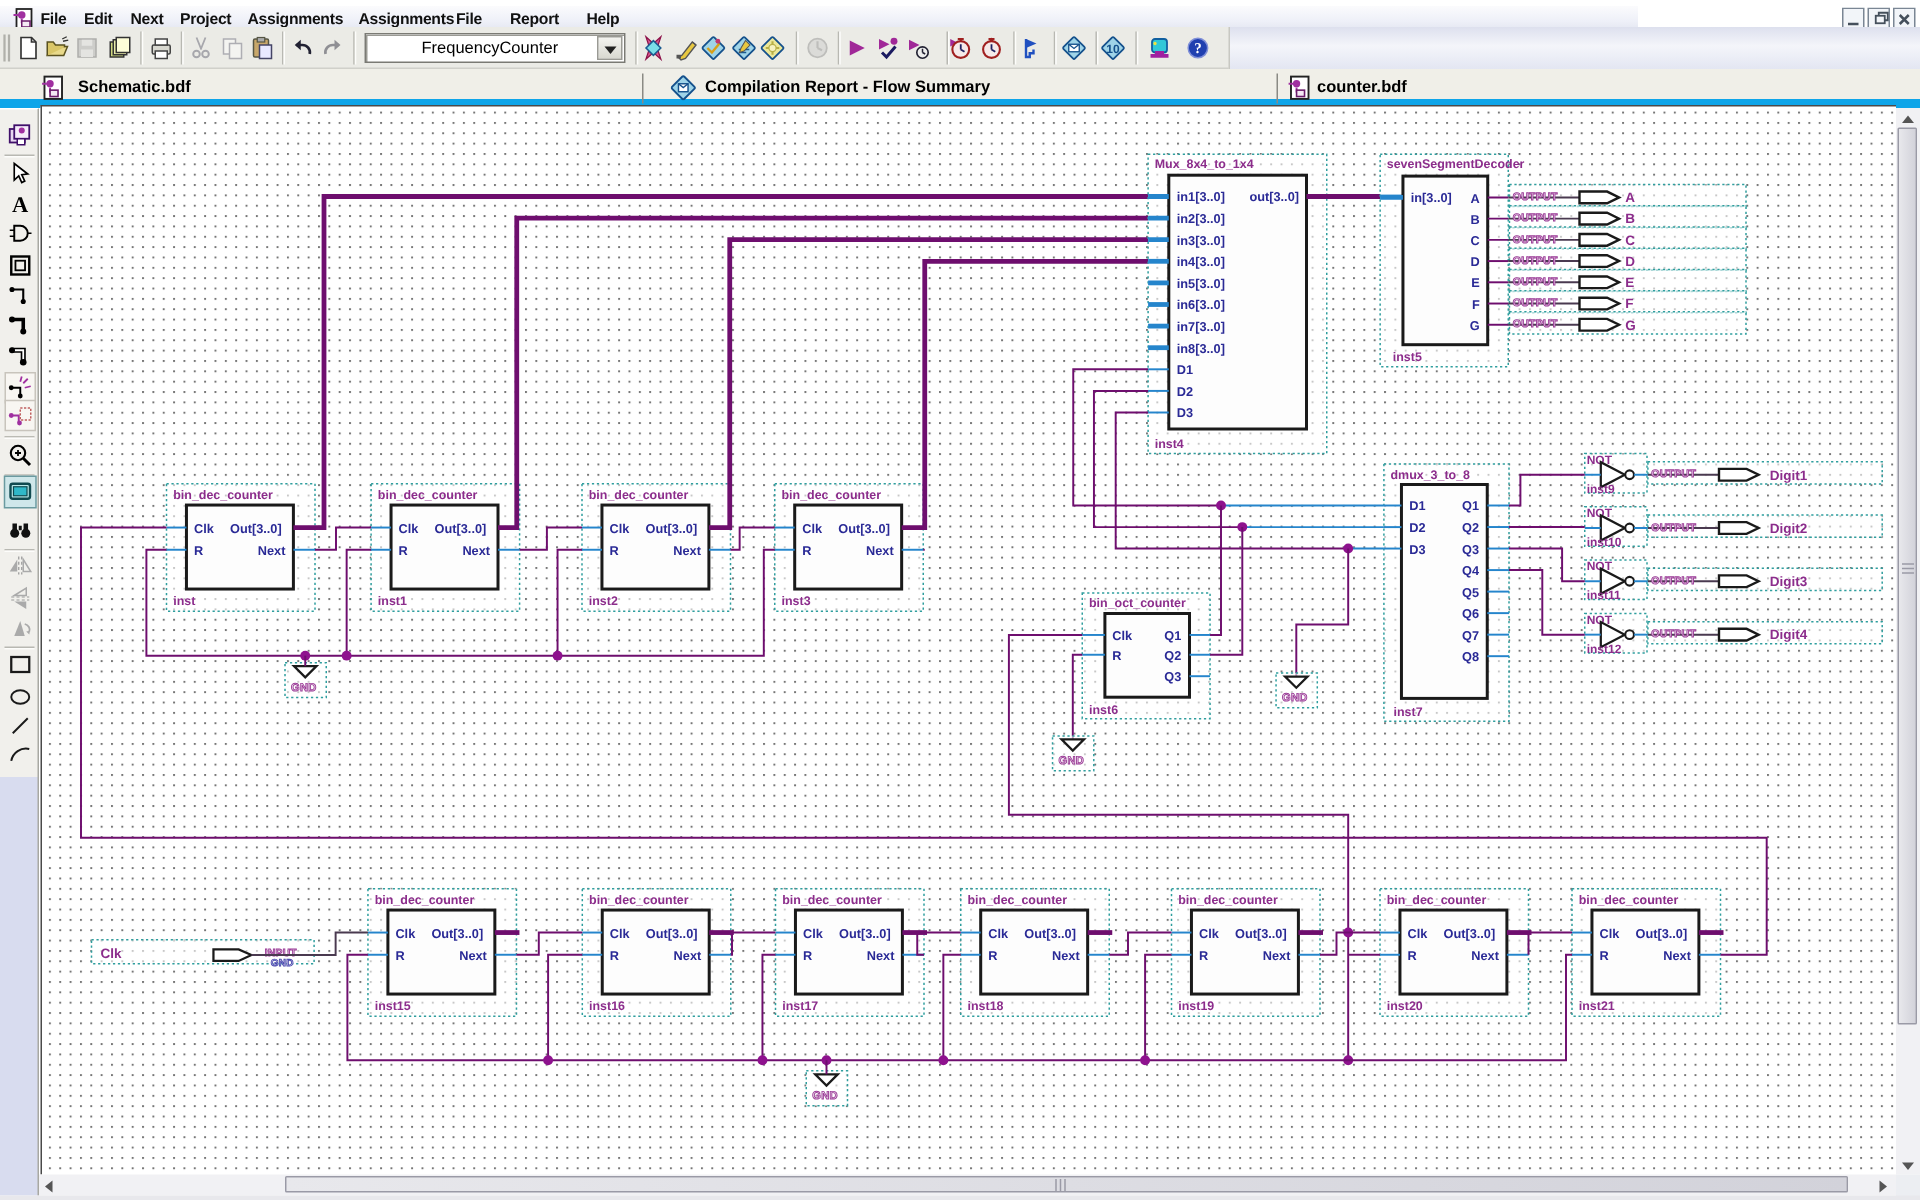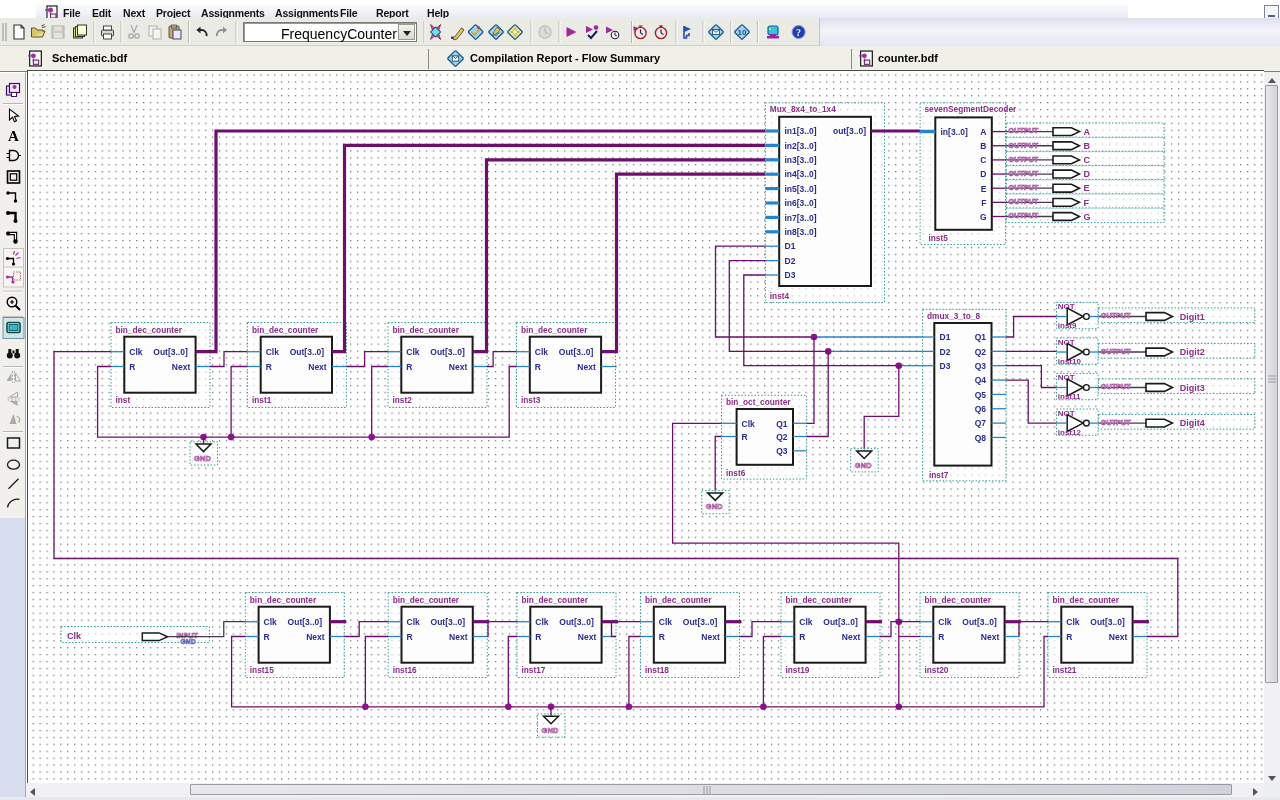--- a/index.html
+++ b/index.html
@@ -1,32 +1,32 @@
 <!DOCTYPE html>
 <html><head><meta charset="utf-8">
 <style>
   * { margin:0; padding:0; box-sizing:border-box; }
   body { width:1280px; height:800px; overflow:hidden; font-family:"Liberation Sans",sans-serif; background:#fff; }
   #win { position:relative; width:1280px; height:800px; }
   #menubar { position:absolute; left:0; top:4px; width:1092px; height:18px;
      background:linear-gradient(180deg,#fbfbfd 0%,#eef0f8 60%,#e2e5f0 100%);
-     border-bottom:1px solid #b4b4ac;margin-left:36px; }
+     border-bottom:1px solid #b4b4ac; }
   .menu { position:absolute; top:3px; font-size:10.5px; font-weight:700;  color:#111; letter-spacing:-0.2px; }
   #toolbar { position:absolute; left:0; top:18px; width:1280px; height:28px;
      background:linear-gradient(180deg,#dde0ee 0%,#f4f5fa 45%,#e3e6f2 100%); }
   #tbpanel { position:absolute; left:0; top:0; width:820px; height:28px;
      background:#ebebe6; border-right:1px solid #c8c8c2; box-shadow:inset 0 -1px 0 #d0d0ca; }
   #combo { position:absolute; left:243px; top:3.5px; width:174px; height:20px; background:#fff;
      border:1px solid #7a7a74; box-shadow:inset 1px 1px 0 #9a9a94; }
-  #combo span { position:absolute; left:5px; top:3px; font-size:14px; color:#000;padding-left:32px; }
+  #combo span { position:absolute; left:5px; top:3px; font-size:11px; color:#000;padding-left:32px; }
   #combobtn { position:absolute; right:1px; top:1px; width:17px; height:16px;
      background:linear-gradient(#f4f4f0,#d8d8d0); border:1px solid #9a9a94; }
   #combobtn:after { content:""; position:absolute; left:4px; top:6px; border:4px solid transparent; border-top:5px solid #222; }
   #tabbar { position:absolute; left:0; top:46px; width:1280px; height:26px;
-     background:#f0efe8; border-bottom:1px solid #0ea5e9; }
+     background:#f0efe8; border-bottom:6px solid #0ea5e9; }
   .tabsep { position:absolute; top:3px; height:20px; width:1px; background:#8a8a84; }
   .tabtxt { position:absolute; top:6px; font-size:11px; color:#000;font-weight:bold; }
   #lefttools { position:absolute; left:0; top:72px; width:26px; height:446px;
      background:#f1f0ec; border-right:1px solid #a8a8a2; border-top:1px solid #fff; }
   #leftlower { position:absolute; left:0; top:518px; width:26px; height:279px; background:#d8dcef; border-right:1px solid #a8a8a2; }
   #canvas { position:absolute; left:27px; top:70px; width:1237px; height:713px; background:#fff; border-left:1.5px solid #4a4a4a; border-top:1.5px solid #4a4a4a; }
   #vsb { position:absolute; left:1264px; top:72px; width:16px; height:711px; background:#f1f1f4; }
   #hsb { position:absolute; left:26px; top:783px; width:1238px; height:14px; background:#f1f1f4; }
   #bl { position:absolute; left:0px; top:797px; width:1280px; height:3px; background:#e8e8ec; }
   #corner { position:absolute; left:1264px; top:783px; width:16px; height:17px; background:#eceef2; }

